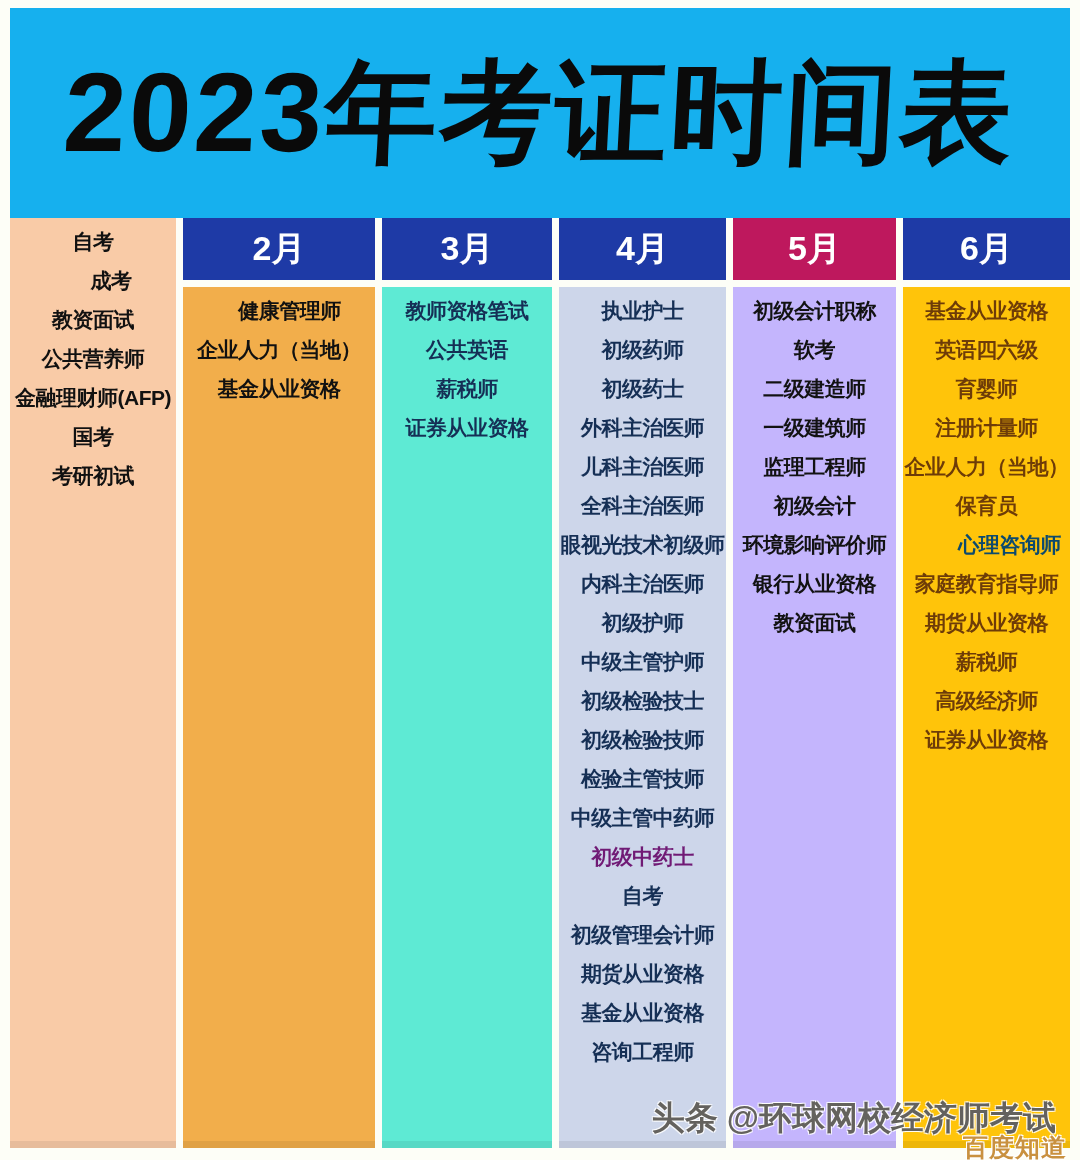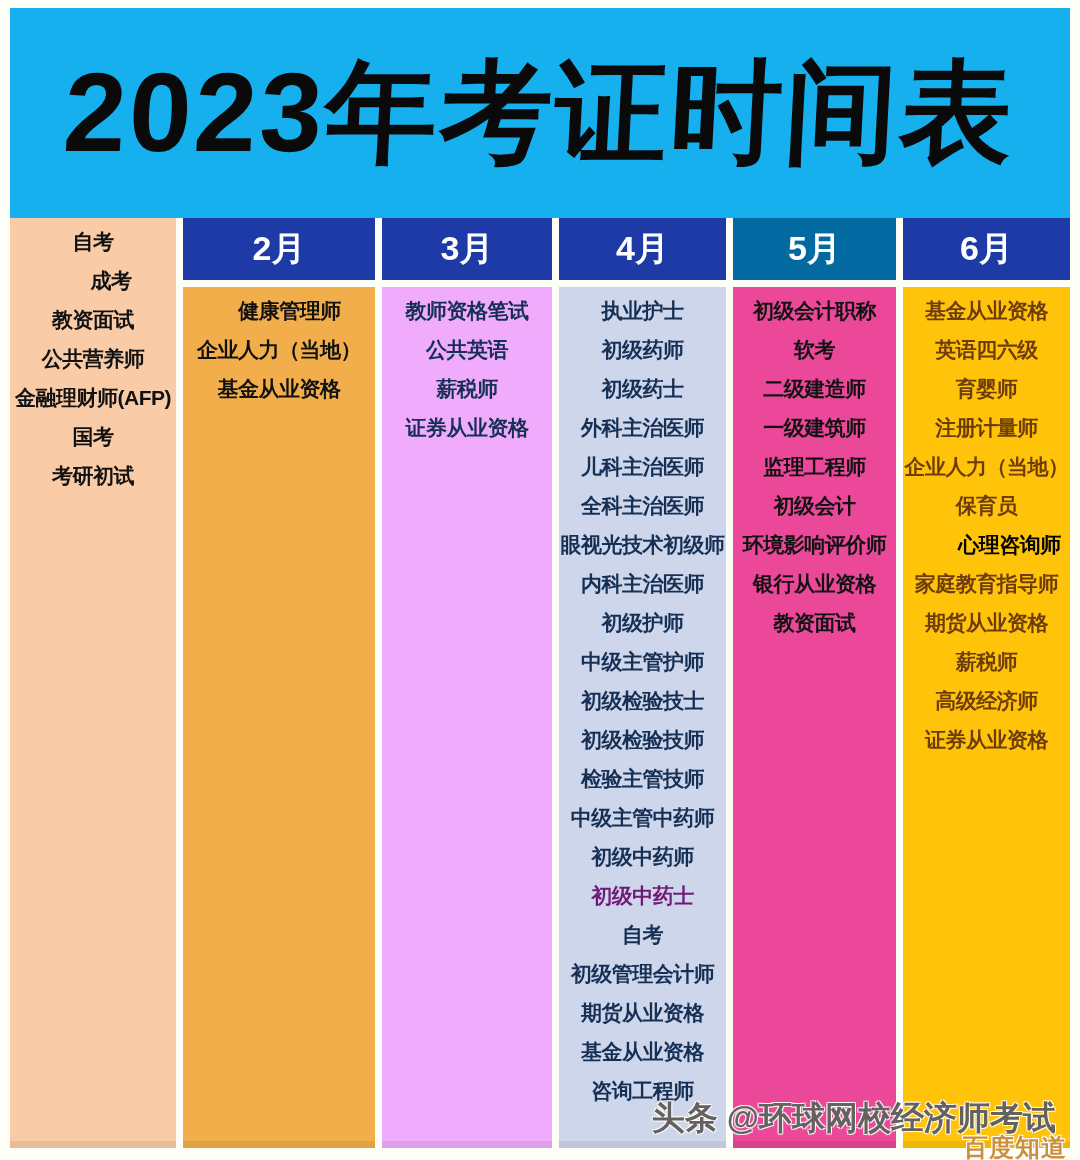--- a/index.html
+++ b/index.html
@@ -73,21 +73,21 @@
       <div class="col">
         <div class="col-header" style="background: rgb(30, 58, 166); color: rgb(255, 255, 255);">2月</div>
         <ul class="col-body" style="background: rgb(242, 174, 75);">
           <li style="color: rgb(17, 17, 17); padding-left: 21px;">健康管理师</li>
           <li style="color: rgb(17, 17, 17);">企业人力（当地）</li>
           <li style="color: rgb(17, 17, 17);">基金从业资格</li>
         </ul>
       </div>
       <div class="col">
         <div class="col-header" style="background: rgb(30, 58, 166); color: rgb(255, 255, 255);">3月</div>
-        <ul class="col-body" style="background: #f0abfc;">
+        <ul class="col-body" style="background: #5eead4;">
           <li style="color: rgb(21, 47, 85);">教师资格笔试</li>
           <li style="color: rgb(21, 47, 85);">公共英语</li>
           <li style="color: rgb(21, 47, 85);">薪税师</li>
           <li style="color: rgb(21, 47, 85);">证券从业资格</li>
         </ul>
       </div>
       <div class="col">
         <div class="col-header" style="background: rgb(30, 58, 166); color: rgb(255, 255, 255);">4月</div>
         <ul class="col-body" style="background: rgb(205, 214, 234);">
           <li style="color: rgb(21, 47, 85);">执业护士</li>
@@ -97,53 +97,52 @@
           <li style="color: rgb(21, 47, 85);">儿科主治医师</li>
           <li style="color: rgb(21, 47, 85);">全科主治医师</li>
           <li style="color: rgb(21, 47, 85);">眼视光技术初级师</li>
           <li style="color: rgb(21, 47, 85);">内科主治医师</li>
           <li style="color: rgb(21, 47, 85);">初级护师</li>
           <li style="color: rgb(21, 47, 85);">中级主管护师</li>
           <li style="color: rgb(21, 47, 85);">初级检验技士</li>
           <li style="color: rgb(21, 47, 85);">初级检验技师</li>
           <li style="color: rgb(21, 47, 85);">检验主管技师</li>
           <li style="color: rgb(21, 47, 85);">中级主管中药师</li>
-          <li style="color: rgb(21, 47, 85);">初级中药师</li>
           <li style="color: #701a75; text-align: right;">初级中药士</li>
           <li style="color: rgb(21, 47, 85);">自考</li>
           <li style="color: rgb(21, 47, 85);">初级管理会计师</li>
           <li style="color: rgb(21, 47, 85);">期货从业资格</li>
           <li style="color: rgb(21, 47, 85);">基金从业资格</li>
           <li style="color: rgb(21, 47, 85);">咨询工程师</li>
         </ul>
       </div>
       <div class="col">
-        <div class="col-header" style="background: #0369a1; color: rgb(255, 255, 255); text-align: center;">5月</div>
-        <ul class="col-body" style="background: #ec4899;">
+        <div class="col-header" style="background: #be185d; color: rgb(255, 255, 255); text-align: center;">5月</div>
+        <ul class="col-body" style="background: #c4b5fd;">
           <li style="color: rgb(18, 18, 18);">初级会计职称</li>
           <li style="color: rgb(18, 18, 18);">软考</li>
           <li style="color: rgb(18, 18, 18);">二级建造师</li>
           <li style="color: rgb(18, 18, 18);">一级建筑师</li>
           <li style="color: rgb(18, 18, 18);">监理工程师</li>
           <li style="color: rgb(18, 18, 18);">初级会计</li>
           <li style="color: rgb(18, 18, 18);">环境影响评价师</li>
           <li style="color: rgb(18, 18, 18);">银行从业资格</li>
           <li style="color: rgb(18, 18, 18);">教资面试</li>
         </ul>
       </div>
       <div class="col">
         <div class="col-header" style="background: rgb(30, 58, 166); color: rgb(255, 255, 255);">6月</div>
         <ul class="col-body" style="background: rgb(255, 196, 10);">
           <li style="color: rgb(110, 60, 8);">基金从业资格</li>
           <li style="color: rgb(110, 60, 8);">英语四六级</li>
           <li style="color: rgb(110, 60, 8);">育婴师</li>
           <li style="color: rgb(110, 60, 8);">注册计量师</li>
           <li style="color: rgb(110, 60, 8);">企业人力（当地）</li>
           <li style="color: rgb(110, 60, 8);">保育员</li>
-          <li style="color: #000000; padding-left: 46px;">心理咨询师</li>
+          <li style="color: #0c4a6e; padding-left: 46px;">心理咨询师</li>
           <li style="color: rgb(110, 60, 8);">家庭教育指导师</li>
           <li style="color: rgb(110, 60, 8);">期货从业资格</li>
           <li style="color: rgb(110, 60, 8);">薪税师</li>
           <li style="color: rgb(110, 60, 8);">高级经济师</li>
           <li style="color: rgb(110, 60, 8);">证券从业资格</li>
         </ul>
       </div>
     </div>
   <div class="wm-toutiao">头条 @环球网校经济师考试</div>
   <div class="wm-baidu">百度知道</div>

